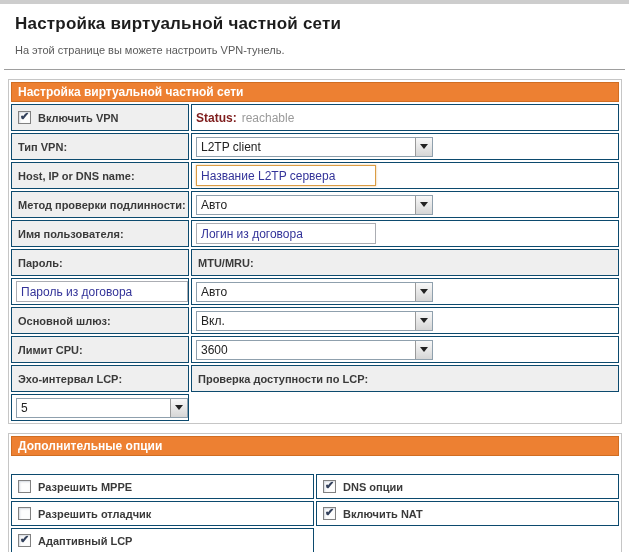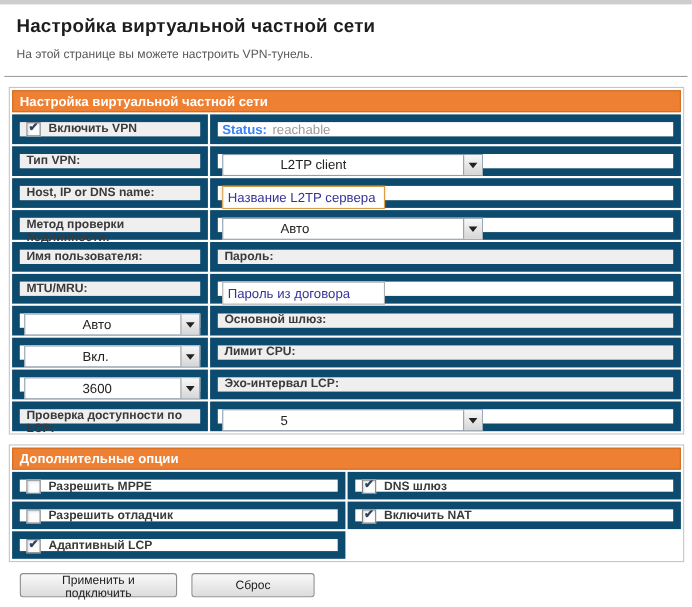--- a/index.html
+++ b/index.html
@@ -5,35 +5,35 @@
   * { margin:0; padding:0; box-sizing:border-box; }
   html,body { width:629px; height:552px; background:#fff; font-family:"Liberation Sans", sans-serif; overflow:hidden; }
   .top-strip { height:4px; background:#cdcdcd; width:100%; }
   .page-title { margin:10px 0 0 15px; font-size:17px; font-weight:bold; color:#1d1d1d; letter-spacing:.2px; }
   .page-subtitle { margin:10px 15px 0 15px; font-size:11px; color:#5a5a5a; }
   .top-sep { border:none; border-top:1px solid #9e9e9e; margin:13px 4px 0 4px; }
 
   .panel { margin:9px 7px 0 8px; border:1px solid #c6c6c6; background:#fff; padding:2px; }
   .panel-header { background:#ED8032; border:1px solid #d06d22; color:#fff; font-size:12px; font-weight:bold; height:20px; line-height:18px; padding-left:6px; }
   .grid { display:grid; grid-auto-rows:27px; grid-template-columns:178px 1fr; gap:2px; margin-top:2px; }
-  .grid2 { display:grid; grid-auto-rows:25px; grid-template-columns:1fr 1fr; gap:2px; margin-top:2px; }
-  .cell { border:7px solid #0c4a6e; display:flex; align-items:flex-start; }
+  .grid2 { display:grid; grid-auto-rows:25px; grid-template-columns:1fr 1fr; gap:2px; margin-top:18px; }
+  .cell { border:1px solid #0c4a6e; display:flex; align-items:center; }
   .cell.label { background:#efefef; font-size:11px; font-weight:bold; color:#3a3a3a; padding-left:6px; }
   .cell.value { background:#fff; padding-left:4px; font-size:12px; color:#333; }
   .cell.check { background:#fff; padding-left:6px; font-size:11px; font-weight:bold; color:#3a3a3a; }
 
-  .status-key { font-weight:bold; color:#3b82f6; font-size:12px; }
+  .status-key { font-weight:bold; color:#7f1d1d; font-size:12px; }
   .status-val { color:#9a9a9a; font-size:12px; margin-left:5px; }
 
-  .select { width:237px; height:20px; border:1px solid #8fa0ad; background:#fff; display:flex; align-items:center; justify-content:space-between; cursor:default;padding-left:48px; }
+  .select { width:237px; height:20px; border:1px solid #8fa0ad; background:#fff; display:flex; align-items:center; justify-content:space-between; cursor:default; }
   .sel-text { font-size:12px; color:#222; padding-left:4px; white-space:nowrap; overflow:hidden; }
   .sel-btn { width:17px; height:18px; background:linear-gradient(#f8f8f8,#d6d6d6); border-left:1px solid #9a9a9a; display:flex; align-items:center; justify-content:center; }
   .tri { width:0; height:0; border-left:4px solid transparent; border-right:4px solid transparent; border-top:5px solid #222; }
 
-  .txt { width:148px; height:21px; border:1px solid #abadb3; font-family:"Liberation Sans", sans-serif; font-size:12px; color:#333399; padding:0 4px; background:#fff; }
+  .txt { width:180px; height:21px; border:1px solid #abadb3; font-family:"Liberation Sans", sans-serif; font-size:12px; color:#333399; padding:0 4px; background:#fff; }
   .txt.hl { border:1px solid #DA9C44; box-shadow:0 0 2px rgba(218,156,68,.65); }
 
   .checkbox { width:13px; height:13px; border:1px solid #818181; background:#fdfdfd; box-shadow:inset 1px 1px 2px rgba(90,110,140,.25); display:inline-flex; align-items:center; justify-content:center; margin-right:7px; flex:none; position:relative; }
   .checkbox.on::after { content:"\2714"; font-size:11px; color:#33415c; line-height:1; position:relative; top:-1px; }
 
   .btn-row { margin:10px 0 0 18px; display:flex; gap:13px; }
   .btn { height:22px; border:1px solid #8e8e8e; border-radius:3px; background:linear-gradient(#f9f9f9,#dcdcdc); font-family:"Liberation Sans", sans-serif; font-size:11px; color:#222; padding:0 12px; }
   .btn.apply { width:143px; }
   .btn.reset { width:112px; }
 </style>
@@ -78,20 +78,23 @@
     <div class="cell value">
       <div class="select">
         <span class="sel-text">Авто</span>
         <span class="sel-btn">
             <span class="tri"></span>
           </span>
       </div>
     </div>
 
     <div class="cell label">Имя пользователя:</div>
+    <div class="cell value">
+      <input class="txt" value="Логин из договора" style="">
+    </div>
 
     <div class="cell label">Пароль:</div>
     <div class="cell label">MTU/MRU:</div>
 
     <div class="cell value">
       <input class="txt" value="Пароль из договора" style="">
     </div>
     <div class="cell value">
       <div class="select">
         <span class="sel-text">Авто</span>
@@ -139,21 +142,21 @@
 <div class="panel">
   <div class="panel-header">Дополнительные опции</div>
   <div class="grid2">
 
     <div class="cell check">
       <span class="checkbox"></span>
       <span>Разрешить MPPE</span>
     </div>
     <div class="cell check">
       <span class="checkbox on"></span>
-      <span>DNS шлюз</span>
+      <span>DNS опции</span>
     </div>
 
     <div class="cell check">
       <span class="checkbox"></span>
       <span>Разрешить отладчик</span>
     </div>
     <div class="cell check">
       <span class="checkbox on"></span>
       <span>Включить NAT</span>
     </div>

